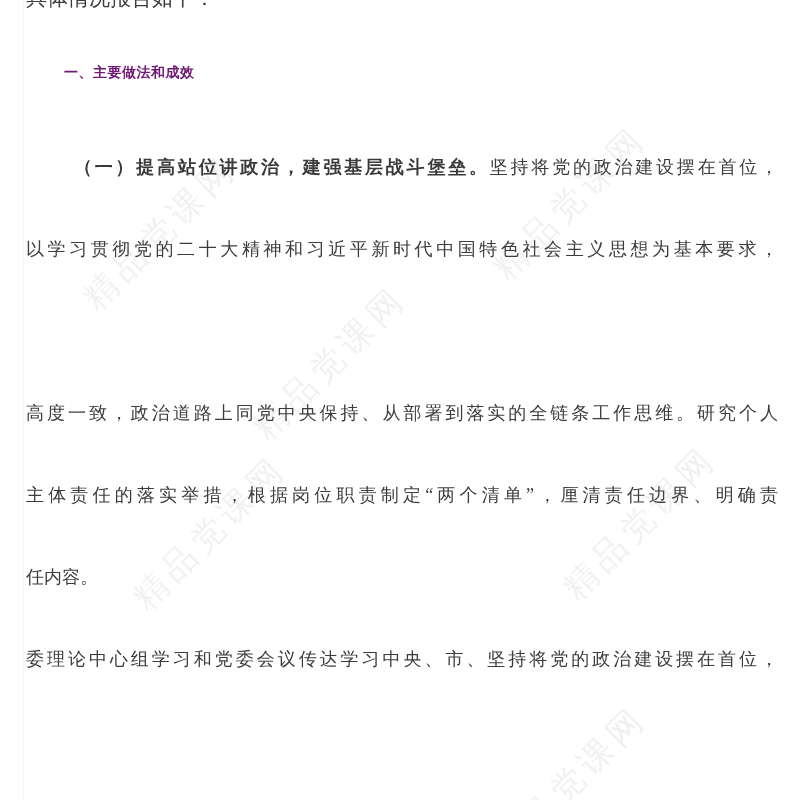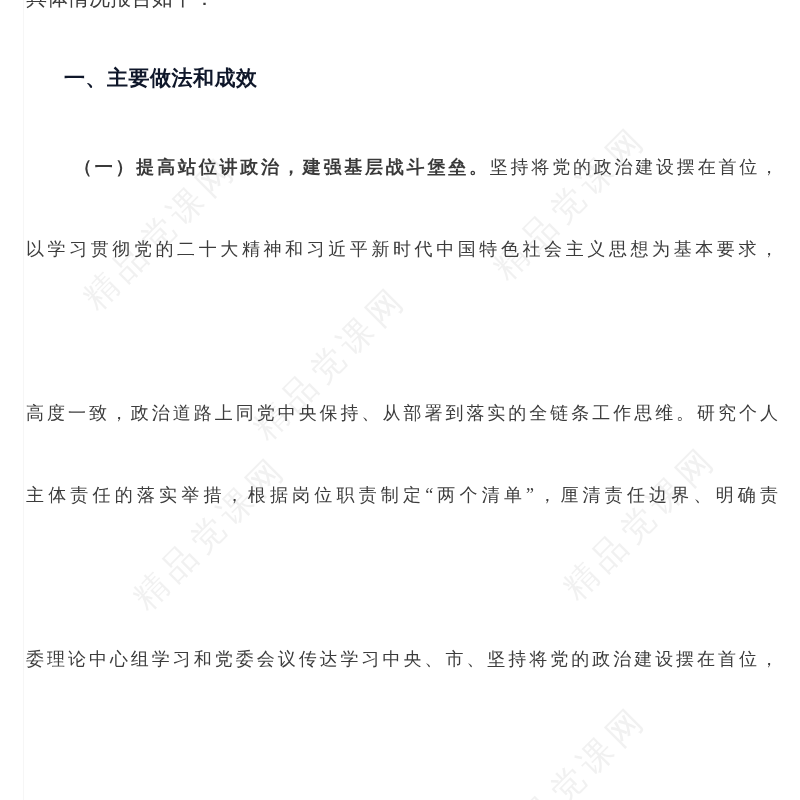--- a/index.html
+++ b/index.html
@@ -37,23 +37,23 @@
       top: -14px;
       font-size: 21px;
       line-height: 24px;
       color: #3c3c3c;
       white-space: nowrap;
     }
     .heading {
       position: absolute;
       left: 64px;
       top: 64px;
-      font-size: 21px;
+      font-size: 14px;
       font-weight: bold;
-      color: #0f172a;
+      color: #701a75;
       white-space: nowrap;
       letter-spacing: 0.5px;
     }
     .para {
       position: absolute;
       left: 26px;
       width: 752px;
     }
     .para1 { top: 147px; }
     .para2 { top: 557px; }
@@ -116,20 +116,21 @@
     <div class="row indent"><span class="bold">（一）提高站位讲政治，建强基层战斗堡垒。</span><span>坚持将党的政治建设摆在首位，</span></div>
     <div class="row-gap-1"></div>
     <div class="row">以学习贯彻党的二十大精神和习近平新时代中国特色社会主义思想为基本要求，</div>
     <div class="row-gap-1"></div>
     <div class="row-gap-1"></div>
     <div class="row-gap-1"></div>
     <div class="row">高度一致，政治道路上同党中央保持、从部署到落实的全链条工作思维。研究个人</div>
     <div class="row-gap-1"></div>
     <div class="row">主体责任的落实举措，根据岗位职责制定“两个清单”，厘清责任边界、明确责</div>
     <div class="row-gap-1"></div>
+    <div class="row last">任内容。</div>
   </div>
 
   <div class="para para2">
     <div class="row-gap-1"></div>
     <div class="row-gap-1"></div>
     <div class="row">委理论中心组学习和党委会议传达学习中央、市、坚持将党的政治建设摆在首位，</div>
     <div class="row-gap-1"></div>
 
   </div>
 </div>

